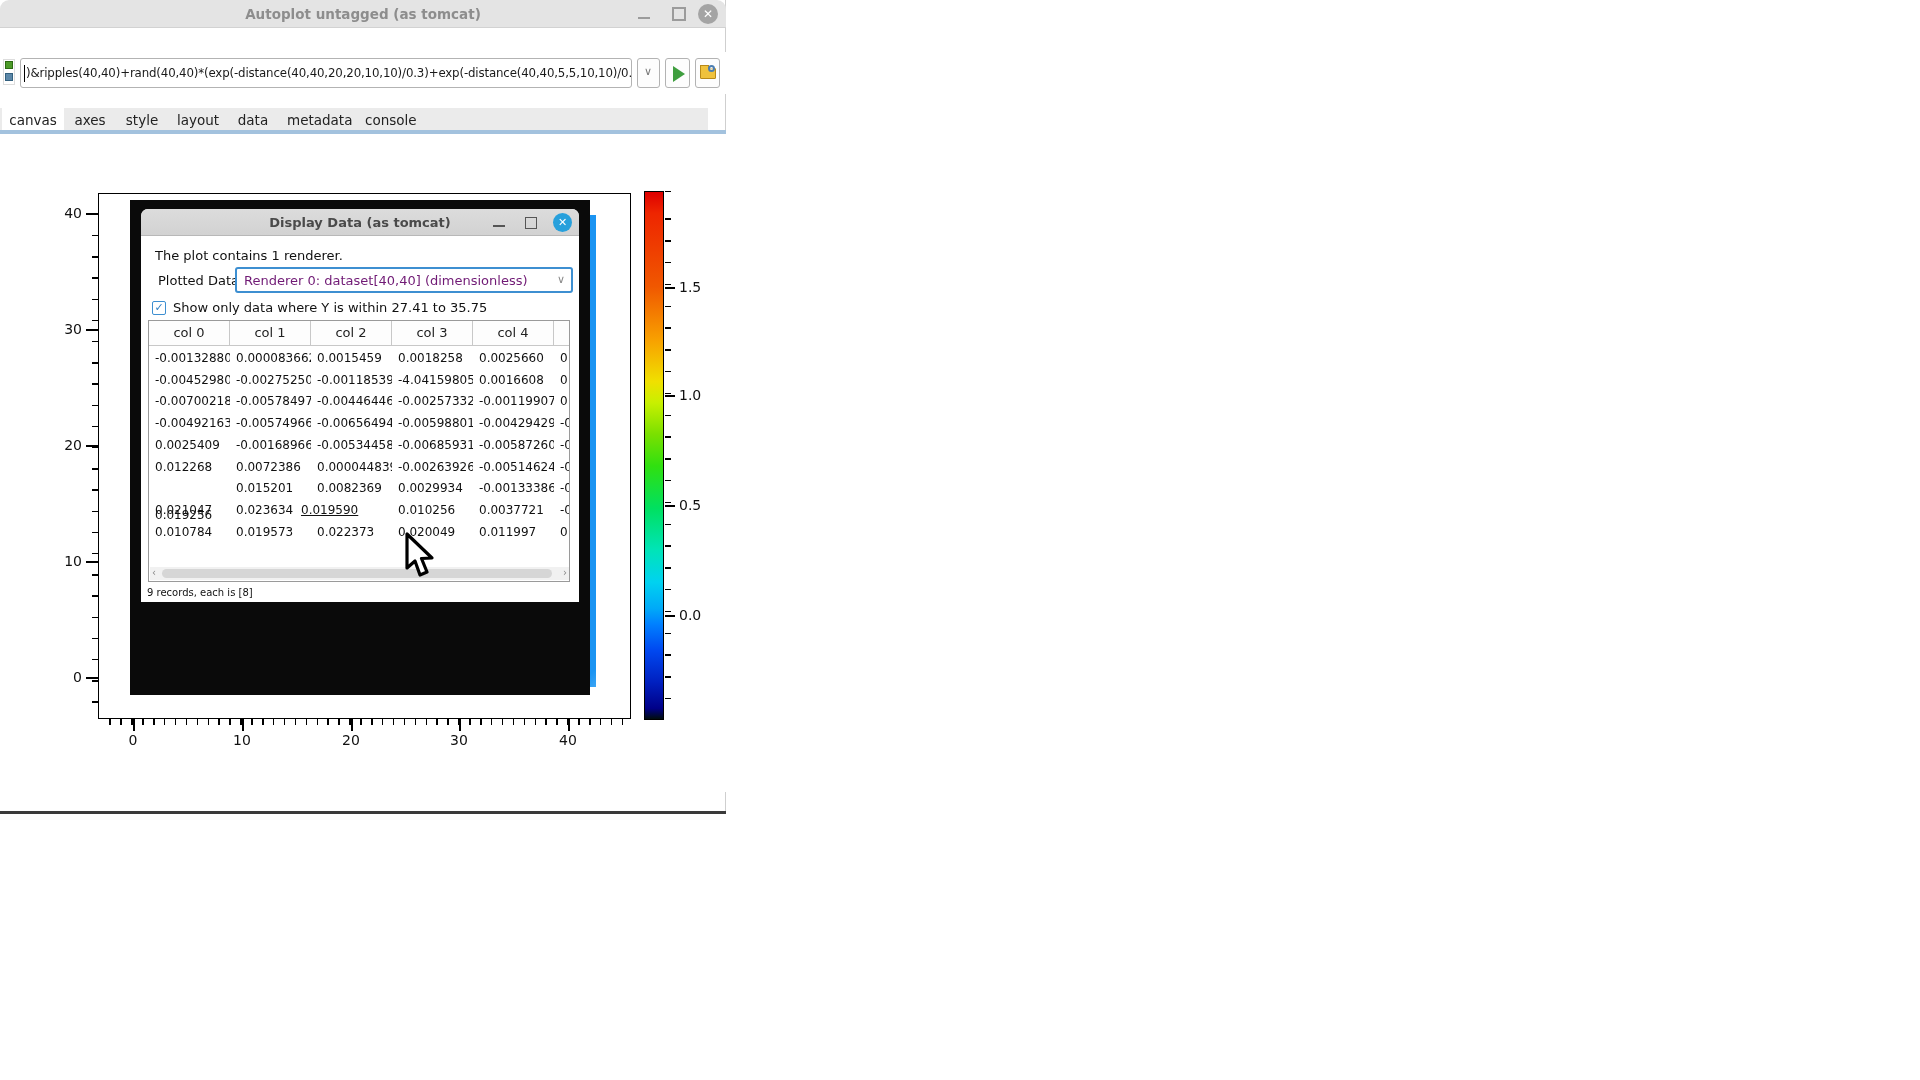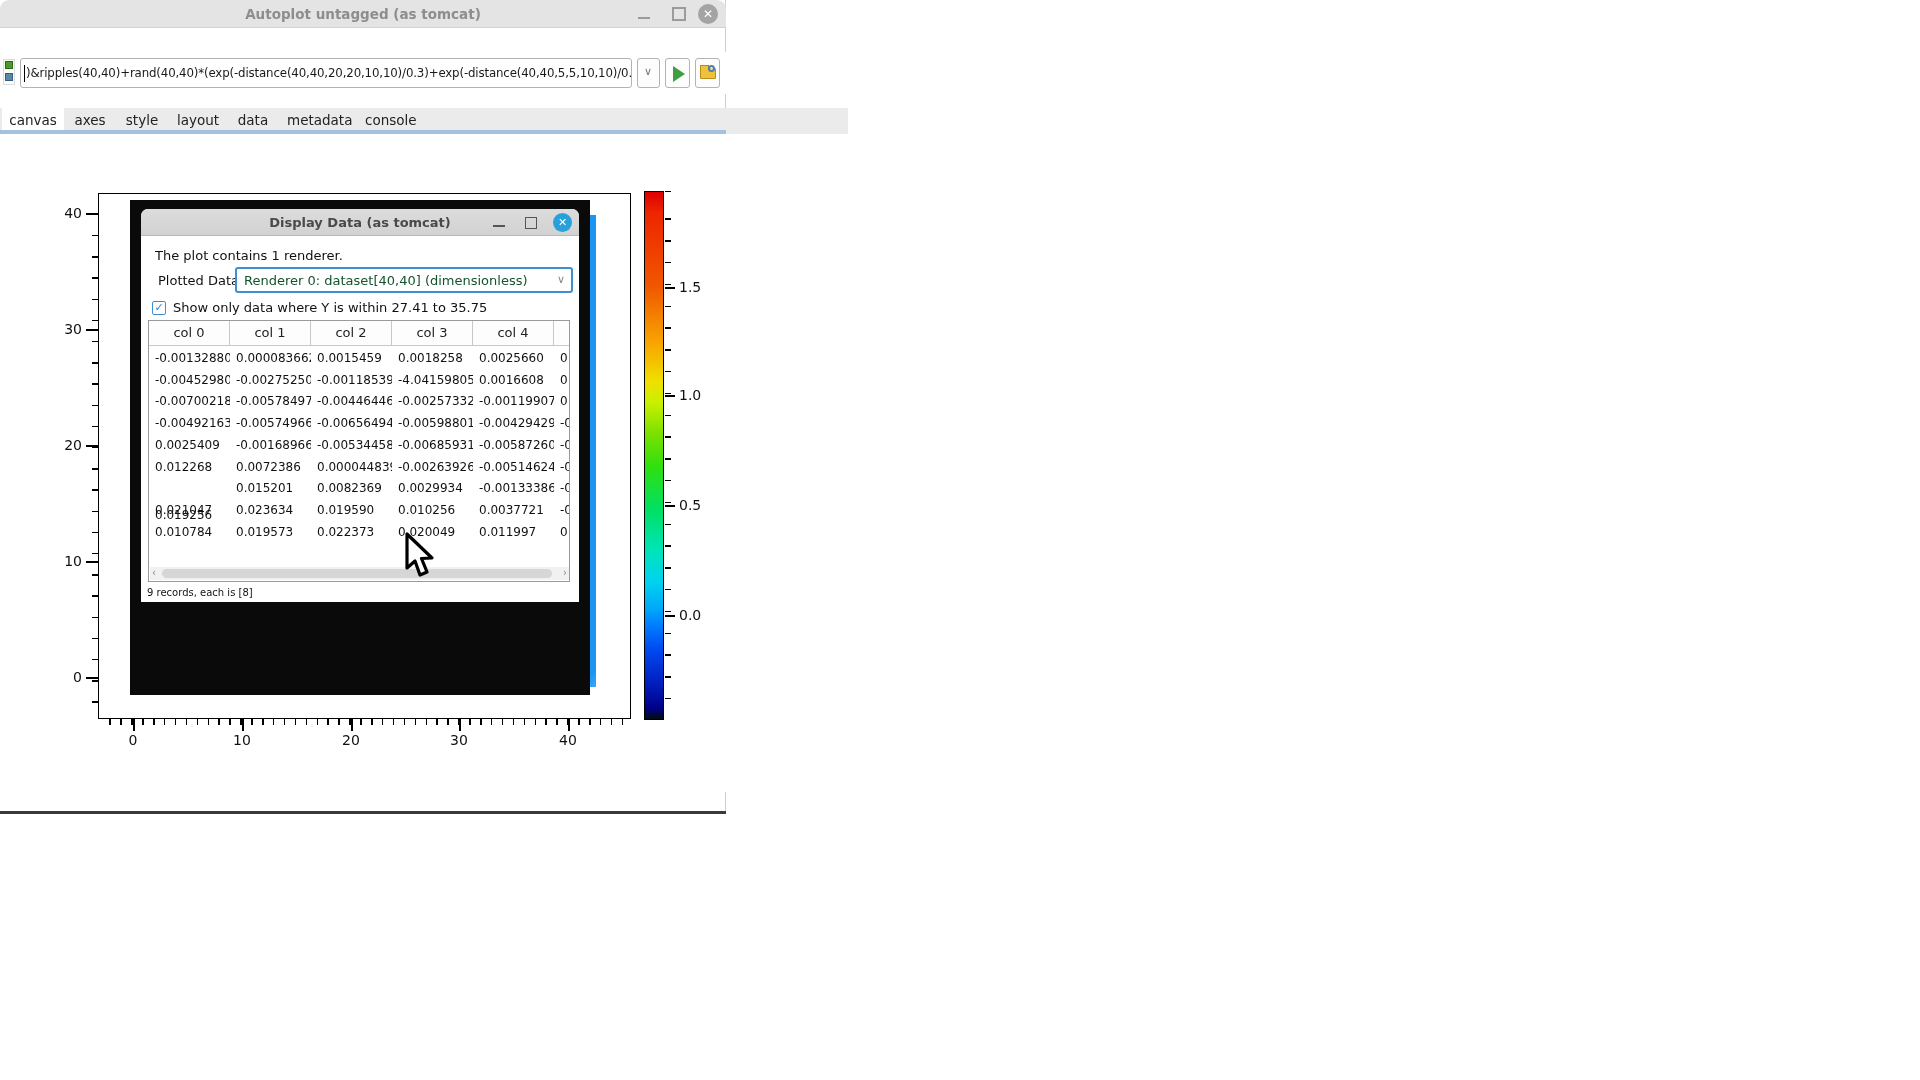--- a/index.html
+++ b/index.html
@@ -29,21 +29,21 @@
   #uri-dropdown { position:absolute; left:637px; top:6px; width:23px; height:30px; border:1px solid #b3b3b3; border-radius:3px; background:#fdfdfd; }
   #uri-dropdown::after { content:"\2228"; position:absolute; left:6px; top:6px; font-size:11px; color:#777; }
   #go-button { position:absolute; left:665px; top:6px; width:25px; height:30px; border:1px solid #b3b3b3; border-radius:3px; background:#fdfdfd; }
   #go-button .tri { position:absolute; left:7px; top:7px; width:0; height:0; border-left:12px solid #3f9e3f; border-top:8px solid transparent; border-bottom:8px solid transparent; }
   #inspect-button { position:absolute; left:695px; top:6px; width:25px; height:30px; border:1px solid #b3b3b3; border-radius:3px; background:#fdfdfd; }
   #inspect-button .folder { position:absolute; left:4px; top:9px; width:16px; height:11px; background:#f0c23c; border:1px solid #b98a18; border-radius:1px; }
   #inspect-button .folder::before { content:""; position:absolute; left:-1px; top:-4px; width:7px; height:3px; background:#f0c23c; border:1px solid #b98a18; border-bottom:none; }
   #inspect-button .lens { position:absolute; left:12px; top:6px; width:7px; height:7px; border:2px solid #4d7eb0; border-radius:50%; background:rgba(255,255,255,.6); }
 
   
-  #tabbar { position:absolute; left:0; top:108px; width:848px; height:26px; background:#ebebeb; }
+  #tabbar { position:absolute; left:0; top:108px; width:708px; height:26px; background:#ebebeb; }
   #tabbar .underline { position:absolute; left:0; bottom:0; width:726px; height:4px; background:#a3c2de; }
   .tab { position:absolute; top:0; height:22px; font-size:13.5px; color:#222; text-align:center; padding-top:4px; }
   .tab.selected { background:#fff; height:22px; }
 
   
   #canvas { position:absolute; left:0; top:134px; width:726px; height:658px; background:#fff; overflow:hidden; }
   #plot-frame { position:absolute; left:98px; top:59px; width:533px; height:526px; border:1.5px solid #000; }
   
   .ytick { position:absolute; width:12px; height:1.5px; background:#000; }
   .ytick-minor-strip { position:absolute; left:92px; top:59px; width:6px; height:526px;
@@ -82,21 +82,21 @@
   #dlg-frame { position:absolute; left:130px; top:66px; width:460px; height:495px; background:#0a0a0a; }
   #dlg { position:absolute; left:11px; top:9px; width:438px; height:393px; background:#fff; border-radius:7px 7px 0 0; }
   #dlg-titlebar { position:absolute; left:0; top:0; width:438px; height:27px; background:linear-gradient(#dcdcdc,#d2d2d2); border-radius:7px 7px 0 0; border-bottom:1px solid #b8b8b8; }
   #dlg-title { position:absolute; left:0; top:6px; width:438px; text-align:center; font-size:13px; font-weight:bold; color:#4a4a4a; }
   #dlg-min { position:absolute; left:352px; top:16px; width:12px; height:2px; background:#555; }
   #dlg-max { position:absolute; left:384px; top:8px; width:12px; height:12px; border:1.5px solid #555; }
   #dlg-close { position:absolute; left:412px; top:4px; width:19px; height:19px; border-radius:50%; background:#27a0dc; color:#fff; font-size:11px; font-weight:bold; text-align:center; line-height:19px; }
   #dlg-intro { position:absolute; left:14px; top:39px; font-size:13px; color:#111; }
   #dlg-plotted-label { position:absolute; left:17px; top:64px; font-size:13px; color:#111; }
   #dlg-combo { position:absolute; left:94px; top:58px; width:338px; height:26px; background:#fff; border:2px solid #3d8fd1; border-radius:3px; }
-  #dlg-combo-text { position:absolute; left:7px; top:4px; font-size:13px; color:#14532d; white-space:nowrap; }
+  #dlg-combo-text { position:absolute; left:7px; top:4px; font-size:13px; color:#701a75; white-space:nowrap; }
   #dlg-combo-arrow { position:absolute; right:6px; top:4px; font-size:11px; color:#888; }
   #dlg-checkbox { position:absolute; left:11px; top:92px; width:14px; height:14px; background:#fff; border:1.5px solid #3d8fd1; border-radius:2px; color:#2f7fc4; font-size:11px; font-weight:bold; line-height:12px; text-align:center; }
   #dlg-check-label { position:absolute; left:32px; top:91px; font-size:13px; color:#111; }
 
   #dlg-table { position:absolute; left:7px; top:111px; width:422px; height:262px; border:1px solid #9a9a9a; background:#fff; overflow:hidden; }
   .th { position:absolute; top:0; height:25px; border-right:1px solid #c8c8c8; border-bottom:1px solid #c8c8c8; font-size:13px; color:#222; text-align:center; padding-top:4px; background:#fdfdfd; }
   .td { position:absolute; height:21.7px; font-size:12px; color:#111; padding:4px 0 0 6px; white-space:nowrap; overflow:hidden; }
   #dlg-hscroll { position:absolute; left:1px; bottom:1px; width:419px; height:13px; background:#f1f1f1; }
   #dlg-hscroll .arr-l { position:absolute; left:2px; top:0px; font-size:10px; color:#888; }
   #dlg-hscroll .arr-r { position:absolute; right:2px; top:0px; font-size:10px; color:#888; }
@@ -258,21 +258,21 @@
               <div class="td" style="left: 324px; top: 134.5px; width: 81px;">-0.00514624...</div>
               <div class="td" style="left: 405px; top: 134.5px; width: 17px;">-0.0</div>
               <div class="td" style="left: 0px; top: 147px; width: 81px; margin-top: 36px;">0.019256</div>
               <div class="td" style="left: 81px; top: 156.2px; width: 81px;">0.015201</div>
               <div class="td" style="left: 162px; top: 156.2px; width: 81px;">0.0082369</div>
               <div class="td" style="left: 243px; top: 156.2px; width: 81px;">0.0029934</div>
               <div class="td" style="left: 324px; top: 156.2px; width: 81px;">-0.00133386...</div>
               <div class="td" style="left: 405px; top: 156.2px; width: 17px;">-0.0</div>
               <div class="td" style="left: 0px; top: 177.9px; width: 81px;">0.021047</div>
               <div class="td" style="left: 81px; top: 177.9px; width: 81px;">0.023634</div>
-              <div class="td" style="left: 162px; top: 177.9px; width: 81px;">0.019590</div>
+              <div class="td" style="left: 146px; top: 177.9px; width: 81px; text-decoration: underline;">0.019590</div>
               <div class="td" style="left: 243px; top: 177.9px; width: 81px;">0.010256</div>
               <div class="td" style="left: 324px; top: 177.9px; width: 81px;">0.0037721</div>
               <div class="td" style="left: 405px; top: 177.9px; width: 17px;">-0.0</div>
               <div class="td" style="left: 0px; top: 199.6px; width: 81px;">0.010784</div>
               <div class="td" style="left: 81px; top: 199.6px; width: 81px;">0.019573</div>
               <div class="td" style="left: 162px; top: 199.6px; width: 81px;">0.022373</div>
               <div class="td" style="left: 243px; top: 199.6px; width: 81px;">0.020049</div>
               <div class="td" style="left: 324px; top: 199.6px; width: 81px;">0.011997</div>
               <div class="td" style="left: 405px; top: 199.6px; width: 17px;">0.00</div>
             </div>

